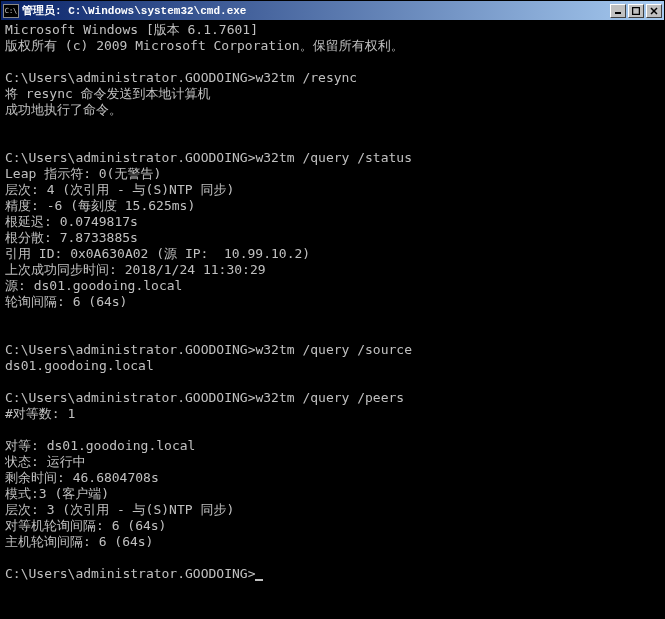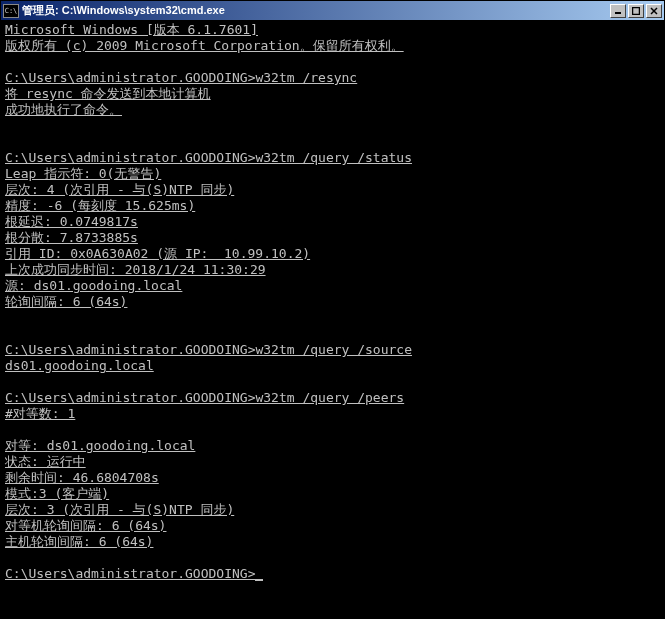--- a/index.html
+++ b/index.html
@@ -40,20 +40,21 @@
       justify-content: center;
       font-size: 7px;
       color: #ccc;
       font-family: monospace;
     }
     .titlebar-text {
       flex: 1;
       font-weight: bold;
       white-space: nowrap;
       overflow: hidden;
+      font-family: Liberation Mono, monospace;
     }
     .titlebar-buttons {
       display: flex;
       gap: 0;
     }
     .tbtn {
       width: 16px;
       height: 14px;
       background: #c0c0c0;
       border: 1px solid;
@@ -92,21 +93,21 @@
       background: #c0c0c0;
       border: 1px solid;
       border-color: #fff #404040 #404040 #fff;
     }
     .terminal::-webkit-scrollbar-button {
       height: 16px;
       background: #c0c0c0;
       border: 1px solid;
       border-color: #fff #404040 #404040 #fff;
     }
-    .line { min-height: 16px; text-decoration: underline; }
+    .line { min-height: 16px; }
     .cursor {
       display: inline-block;
       width: 8px;
       height: 2px;
       background: #c0c0c0;
       vertical-align: bottom;
       margin-bottom: 1px;
       animation: blink 1s step-end infinite;
     }
     @keyframes blink { 50% { opacity: 0; } }

